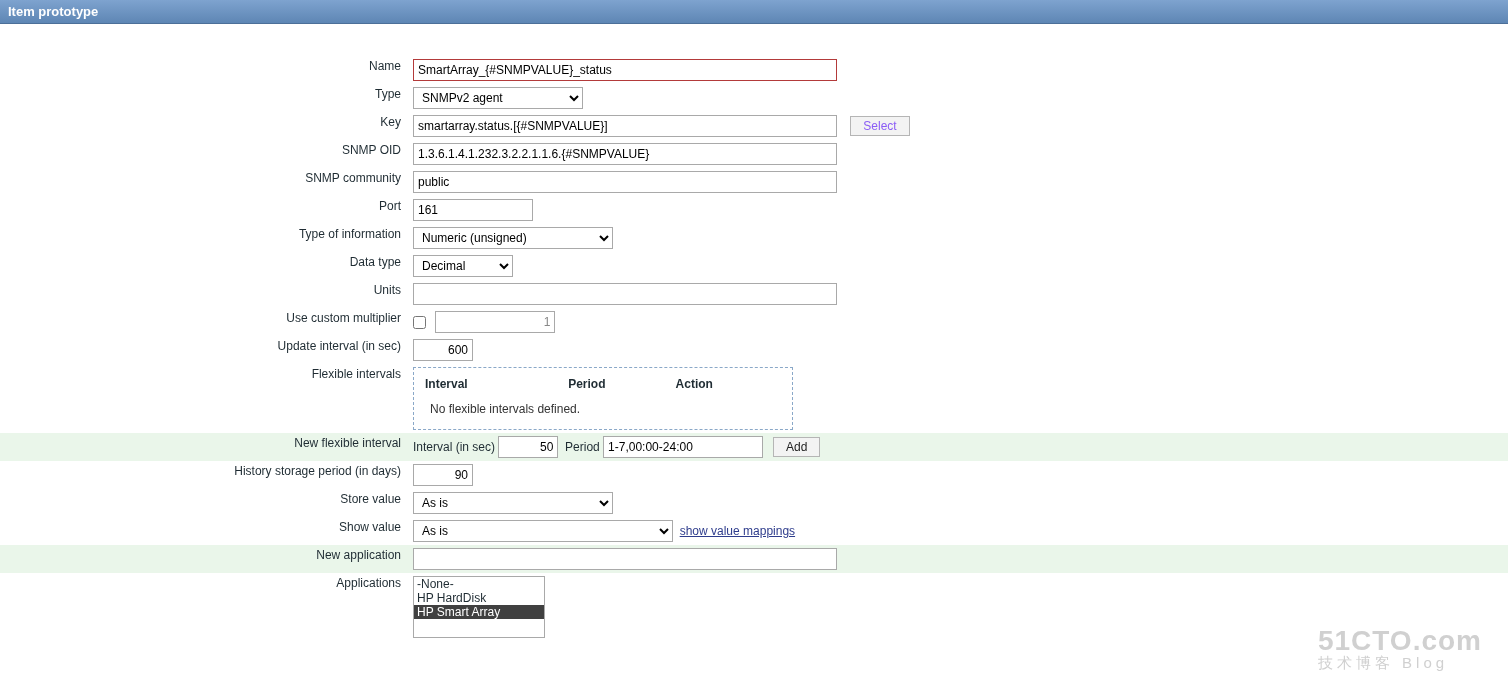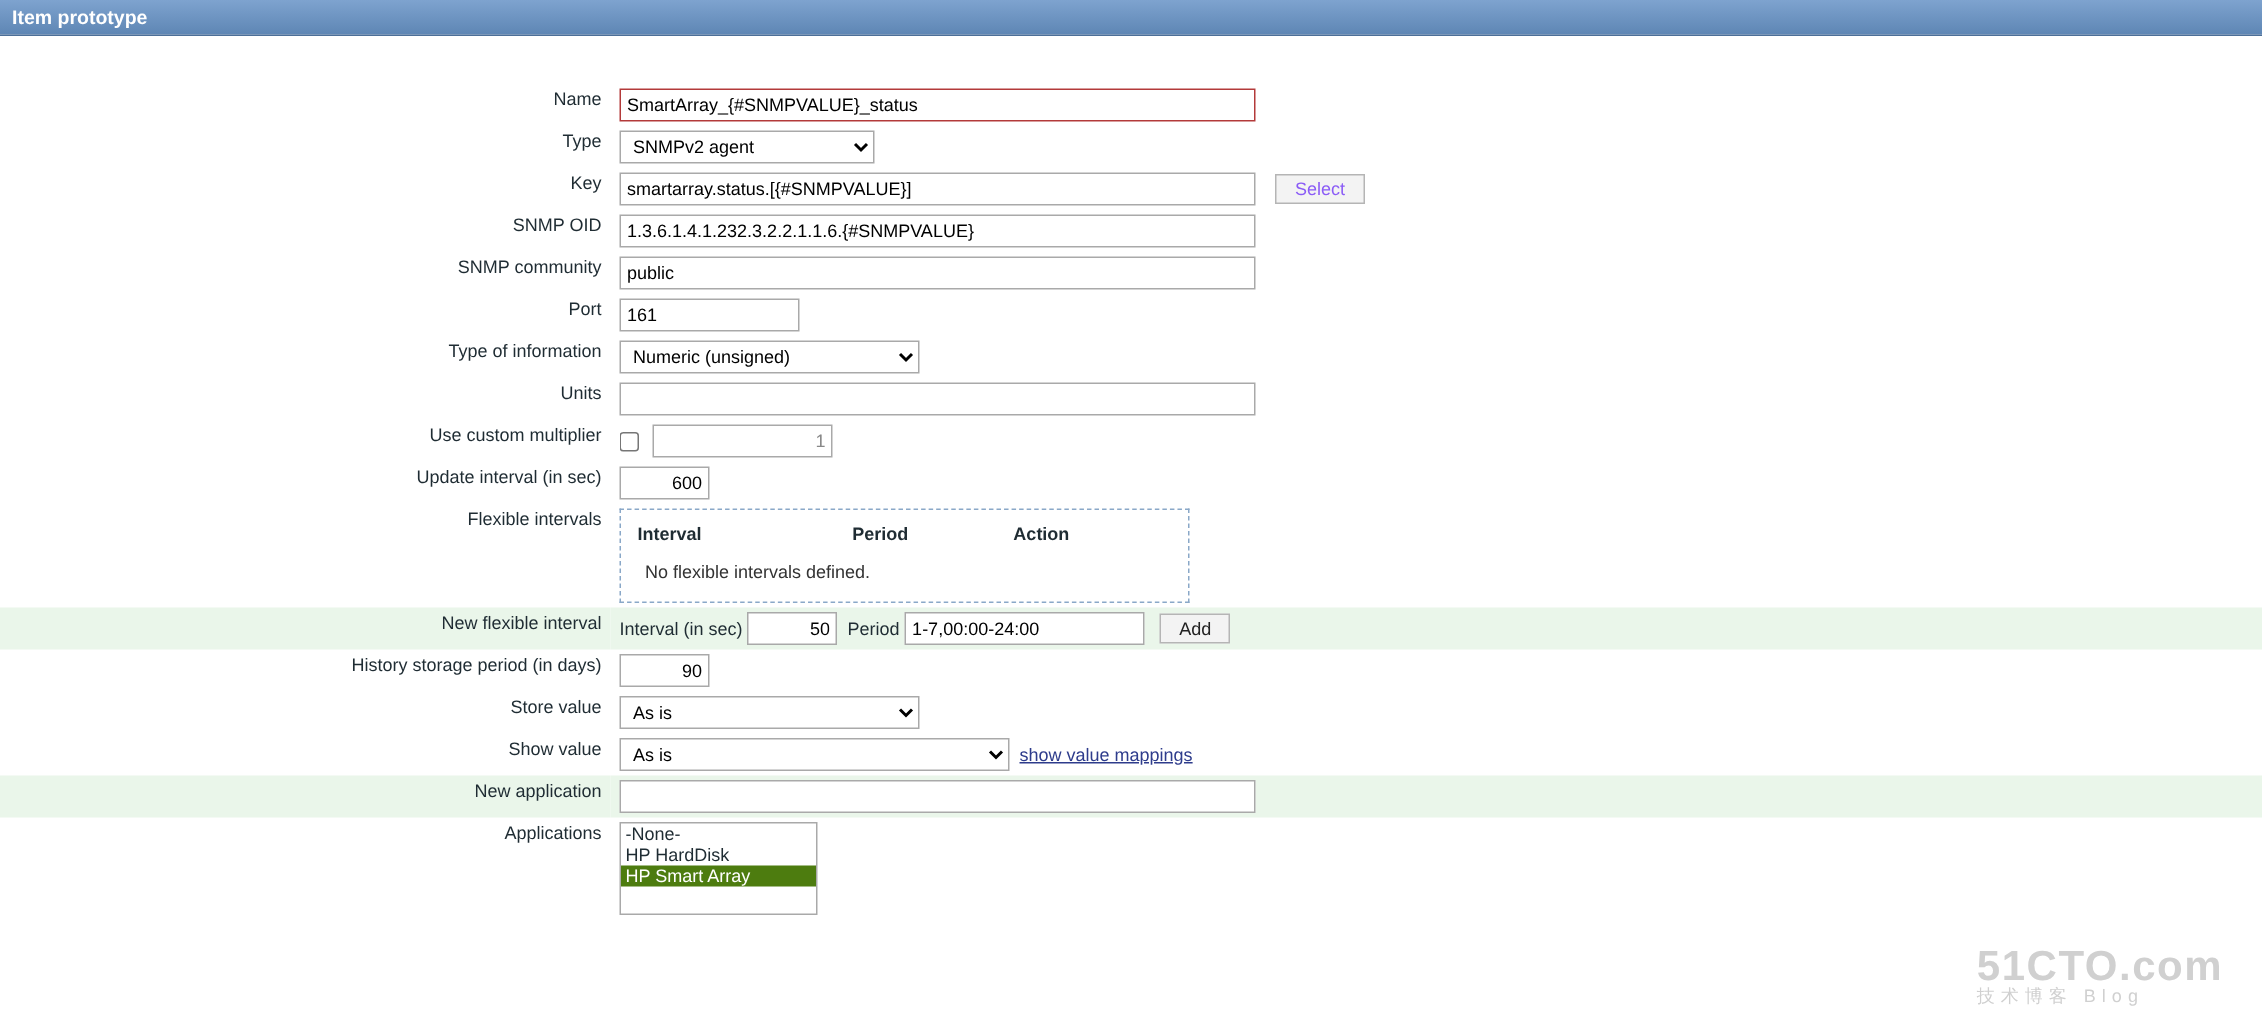--- a/index.html
+++ b/index.html
@@ -58,29 +58,29 @@
   .flex-box table { width: 100%; border-collapse: collapse; }
   .flex-box th { text-align: left; font-weight: bold; padding-bottom: 8px; }
   .flex-empty { color: #333; margin-top: 12px; }
   a.link { color: #2e3c8c; text-decoration: underline; }
   .name-hl { border: 1px solid #b33a3a !important; }
   .app-list {
     width: 130px; height: 60px; border: 1px solid #a9a9a9; overflow-y: scroll;
     font-size: 12px; background:#fff;
   }
   .app-list .opt { padding: 0 3px; white-space: nowrap; cursor: default; user-select:none; }
-  .app-list .opt.sel { background: #4d7c0f; color: #fff; }
+  .app-list .opt.sel { background: #404040; color: #fff; }
   .mult-row input[type="checkbox"] { vertical-align: middle; margin: 0 6px 0 0; }
   .watermark {
     position: fixed; right: 26px; bottom: 6px;
     color: #d0d0d0; font-family: Arial, sans-serif; text-align: left; line-height: 1;
     pointer-events: none;
   }
   .watermark .big { font-size: 28px; font-weight: bold; letter-spacing: 1px; }
-  .watermark .small { font-size: 12px; letter-spacing: 4px; }
+  .watermark .small { font-size: 15px; letter-spacing: 4px; }
   .first-spacer td { height: 26px; }
 </style>
 </head>
 <body>
 
 <div class="header-bar">Item prototype</div>
 
 <table class="form-table">
   <tbody>
       <tr class="first-spacer">
@@ -136,20 +136,28 @@
 
   <tr>
     <td class="label-cell">Type of information</td>
     <td>
       <select class="w200">
         <option>Numeric (unsigned)</option>
       </select>
     </td>
   </tr>
 
+  <tr>
+    <td class="label-cell">Data type</td>
+    <td>
+      <select class="w100">
+        <option>Decimal</option>
+      </select>
+    </td>
+  </tr>
 
   <tr>
     <td class="label-cell">Units</td>
     <td>
       <input type="text" class="w380" value="" style="">
     </td>
   </tr>
 
   <tr>
     <td class="label-cell">Use custom multiplier</td>

